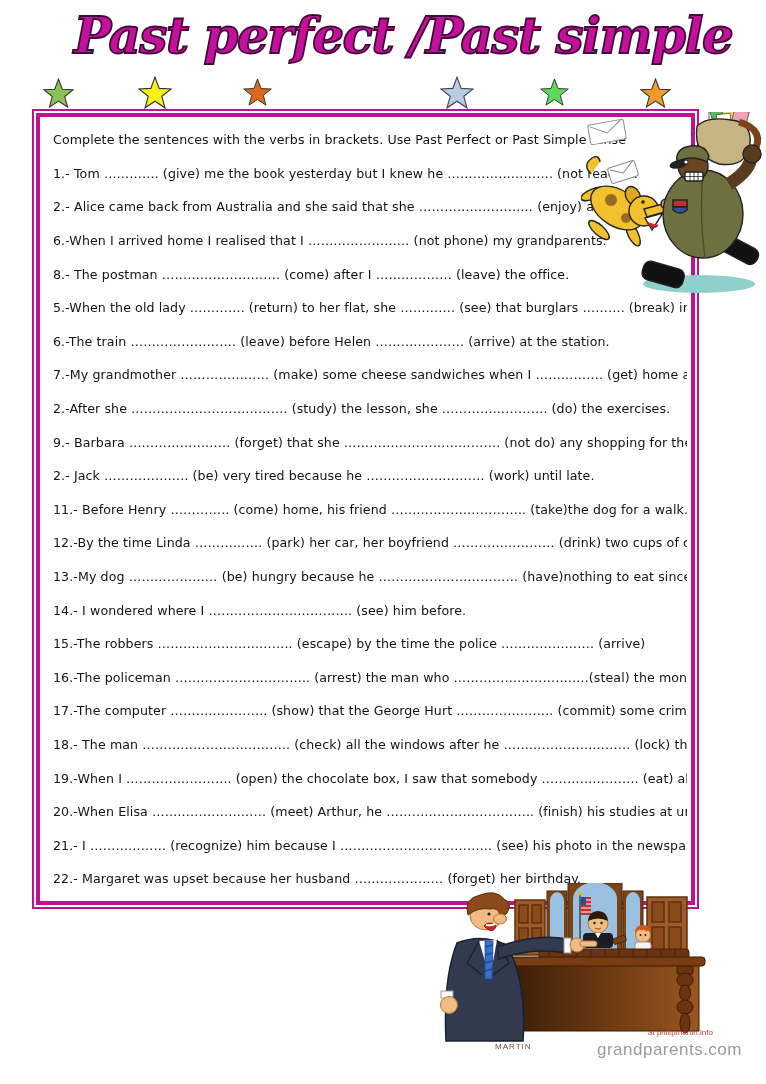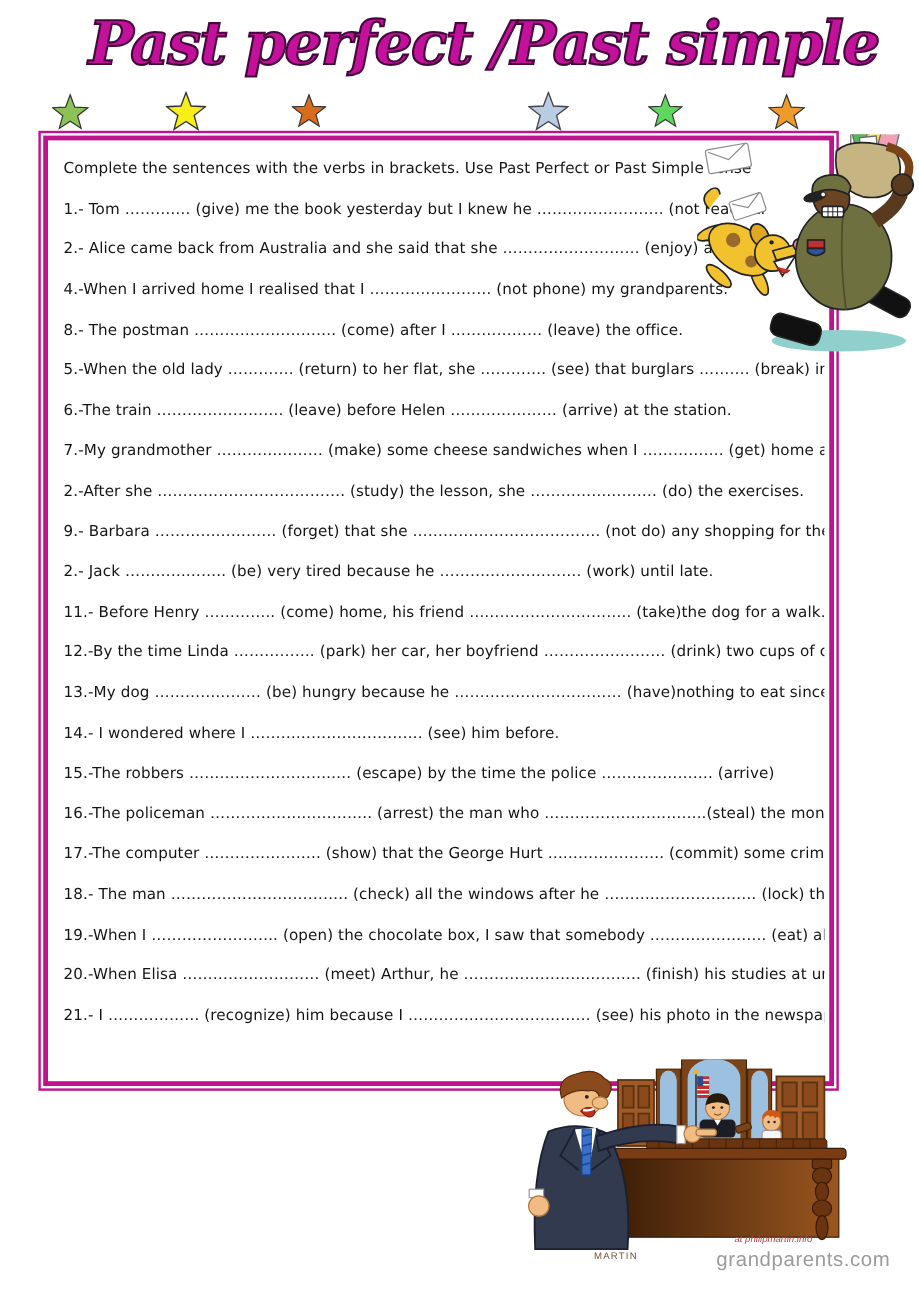--- a/index.html
+++ b/index.html
@@ -29,22 +29,22 @@
   .clip{position:absolute;z-index:2;}
   .clip-mail{left:581px;top:112px;width:185px;height:190px;}
   .clip-court{left:437px;top:883px;width:330px;height:160px;}
   .caption-martin{
     position:absolute;left:495px;top:1010px;z-index:3;
     font-size:8px;color:#5a3014;letter-spacing:1px;opacity:.85;
     font-family:"Liberation Sans",sans-serif;
     margin-top:32px;
   }
   .caption-credit{
-    position:absolute;left:612px;top:1028px;z-index:3;
-    font-size:8px;color:#c04040;font-family:"Liberation Sans",sans-serif;font-style:italic;
+    position:absolute;left:648px;top:1028px;z-index:3;
+    font-size:8px;color:#c04040;font-family:"Liberation Sans",sans-serif;
   }
   .footer{
     position:absolute;right:24px;top:1040px;font-size:17px;color:#9b9b9b;
     font-family:"Liberation Sans",sans-serif;letter-spacing:.5px;
   }
 </style>
 </head>
 <body>
 
 <div class="title">Past perfect /Past simple</div>
@@ -77,39 +77,40 @@
 <span class="star s6">
     <svg width="31" height="31" viewBox="0 0 30 30">
       <polygon points="15,1 18.7,10.9 29.3,11.4 21,17.9 23.8,28.1 15,22.3 6.2,28.1 9,17.9 0.7,11.4 11.3,10.9" stroke="#333" stroke-width="1" fill="#ef9b2c"></polygon>
     </svg>
   </span>
 
 <div class="sheet">
   <div class="line">Complete the sentences with the verbs in brackets. Use Past Perfect or Past Simple tense</div>
   <div class="line">1.- Tom …………. (give) me the book yesterday but I knew he ……………………. (not read) it.</div>
   <div class="line">2.- Alice  came back from Australia and she said that she ……………………… (enjoy) a lot there.</div>
-  <div class="line">4.-When I arrived home I realised that I …………………… (not phone) my grandparents.</div>
+  <div class="line">6.-When I arrived home I realised that I …………………… (not phone) my grandparents.</div>
   <div class="line">8.- The postman ………………………. (come) after I ………………  (leave) the  office.</div>
   <div class="line">5.-When the old lady …………. (return) to her flat, she …………. (see) that burglars ………. (break) into.</div>
   <div class="line">6.-The train ……………………. (leave) before Helen ………………… (arrive) at the station.</div>
   <div class="line">7.-My grandmother ………………… (make) some cheese sandwiches when I ……………. (get) home  at 5.30</div>
   <div class="line">2.-After she ………………………………. (study) the lesson, she ……………………. (do) the exercises.</div>
   <div class="line">9.- Barbara …………………… (forget) that she ………………………………. (not do) any shopping for the weekend.</div>
   <div class="line">2.- Jack ……………….. (be) very tired because he ………………………. (work) until late.</div>
   <div class="line">11.- Before Henry ………….. (come) home, his friend ………………………….. (take)the dog for a walk.</div>
   <div class="line">12.-By the time Linda ……………. (park) her car, her boyfriend …………………… (drink) two cups of coffee.</div>
   <div class="line">13.-My dog ………………… (be) hungry because he …………………………… (have)nothing to eat since breakfast.</div>
   <div class="line">14.- I wondered where I ……………………………. (see) him before.</div>
   <div class="line">15.-The robbers ………………………….. (escape) by the time the police …………………. (arrive)</div>
   <div class="line">16.-The policeman ………………………….. (arrest) the man who …………………………..(steal) the money.</div>
   <div class="line">17.-The computer ………………….. (show) that the George Hurt ………………….. (commit) some crimes in the past.</div>
   <div class="line">18.- The man  …………………………….. (check) all the windows after he ………………………… (lock) the front door.</div>
   <div class="line">19.-When I ……………………. (open) the chocolate box, I saw that somebody ………………….. (eat) all of them.</div>
   <div class="line">20.-When Elisa ……………………… (meet) Arthur, he …………………………….. (finish) his studies at university.</div>
   <div class="line">21.- I ……………… (recognize) him because I ……………………………… (see) his photo in the newspaper before.</div>
+  <div class="line">22.- Margaret was upset because her husband ………………… (forget) her birthday.</div>
 </div>
 
 <div class="clip clip-mail">
 <svg width="185" height="190" viewBox="0 0 185 190">
 
   <ellipse cx="118" cy="172" rx="56" ry="9" fill="#8fd0cc"></ellipse>
 
   <g stroke="#8a8a8a" stroke-width="1" fill="#ffffff">
     <rect x="8" y="10" width="36" height="20" rx="2" transform="rotate(-10 26 20)"></rect>
     <path d="M10,12 l16,9 16,-11" fill="none" transform="rotate(-10 26 20)"></path>

